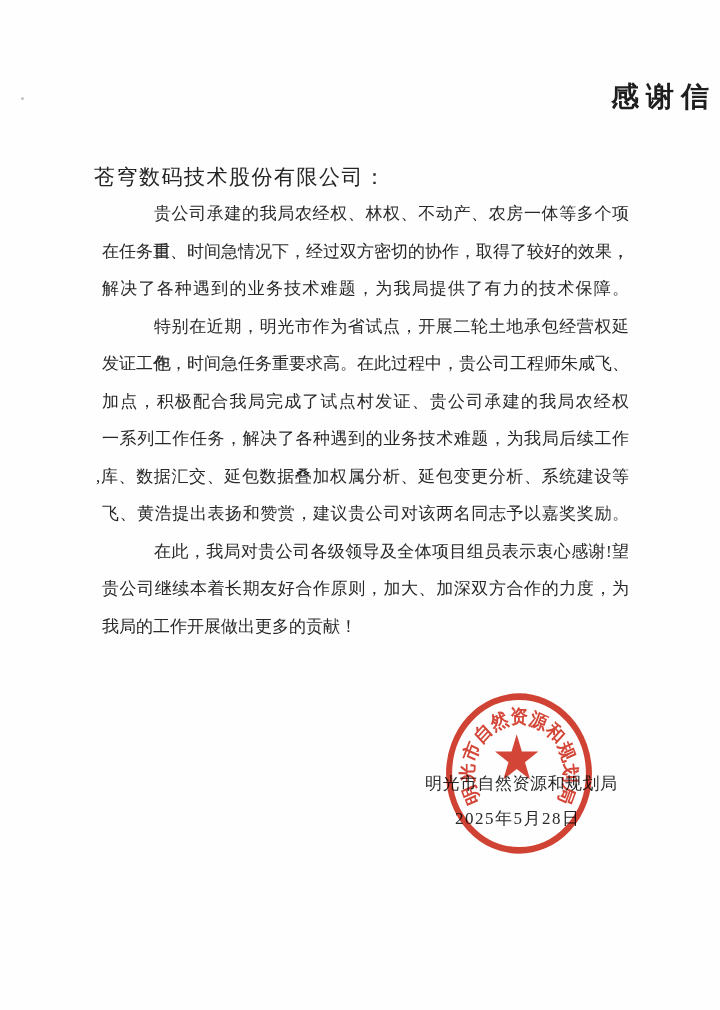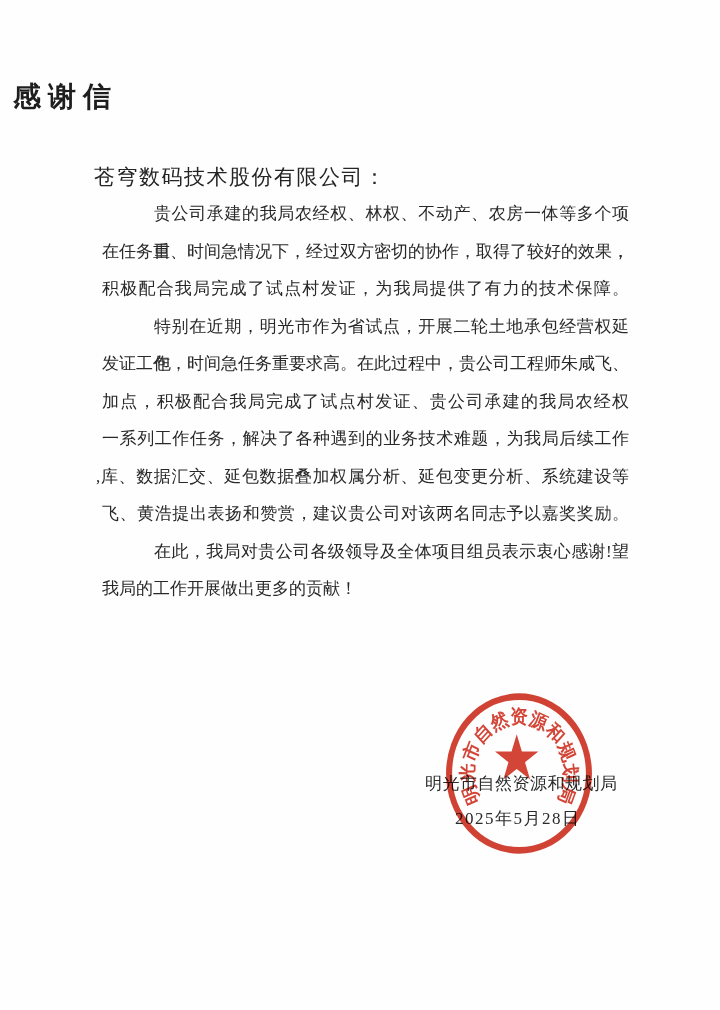--- a/index.html
+++ b/index.html
@@ -14,26 +14,26 @@
     margin: 0 auto;
     background: #fefefe;
     overflow: hidden;
     font-family: "Liberation Serif", serif;
     color: #262626;
   }
   .letter-title {
     position: absolute;
     top: 78px;
     left: 0;
-    right: 13px;
-    text-align: left;
+    right: 4px;
+    text-align: right;
     font-size: 28px;
     font-weight: 600;
     letter-spacing: 7px;
-    padding-left: 13px; 
+    padding-left: 4px; 
     color: #1e1e1e;
   }
   .salutation {
     position: absolute;
     top: 163px;
     left: 94px;
     font-size: 21px;
     letter-spacing: 1.5px;
     color: #242424;
     font-family: Liberation Serif, serif;
@@ -106,28 +106,29 @@
   <div class="scan-dot"></div>
 
   <div class="letter-title">感谢信</div>
 
   <div class="salutation">苍穹数码技术股份有限公司：</div>
 
   <div class="letter-body">
 
   <div class="line indent">贵公司承建的我局农经权、林权、不动产、农房一体等多个项目，</div>
       <div class="line">在任务重、时间急情况下，经过双方密切的协作，取得了较好的效果，</div>
-      <div class="line">积极配合我局完成了试点村发证，为我局提供了有力的技术保障。</div>
+      <div class="line">解决了各种遇到的业务技术难题，为我局提供了有力的技术保障。</div>
       <div class="line indent">特别在近期，明光市作为省试点，开展二轮土地承包经营权延包</div>
       <div class="line">发证工作，时间急任务重要求高。在此过程中，贵公司工程师朱咸飞、</div>
       <div class="line">加点，积极配合我局完成了试点村发证、贵公司承建的我局农经权</div>
       <div class="line">一系列工作任务，解决了各种遇到的业务技术难题，为我局后续工作</div>
       <div class="line hang">,库、数据汇交、延包数据叠加权属分析、延包变更分析、系统建设等</div>
       <div class="line">飞、黄浩提出表扬和赞赏，建议贵公司对该两名同志予以嘉奖奖励。</div>
       <div class="line indent">在此，我局对贵公司各级领导及全体项目组员表示衷心感谢!望</div>
+      <div class="line">贵公司继续本着长期友好合作原则，加大、加深双方合作的力度，为</div>
       <div class="line last">我局的工作开展做出更多的贡献！</div>
     </div>
 
   <div class="signature">明光市自然资源和规划局</div>
 
   <div class="letter-date">2025年5月28日</div>
 
   <div class="seal">
     <svg id="seal-svg" viewBox="0 0 200 200" preserveAspectRatio="none">
       <circle id="seal-ring" cx="100" cy="100" r="92" fill="none" stroke-width="8" stroke="#cd3322"></circle>

